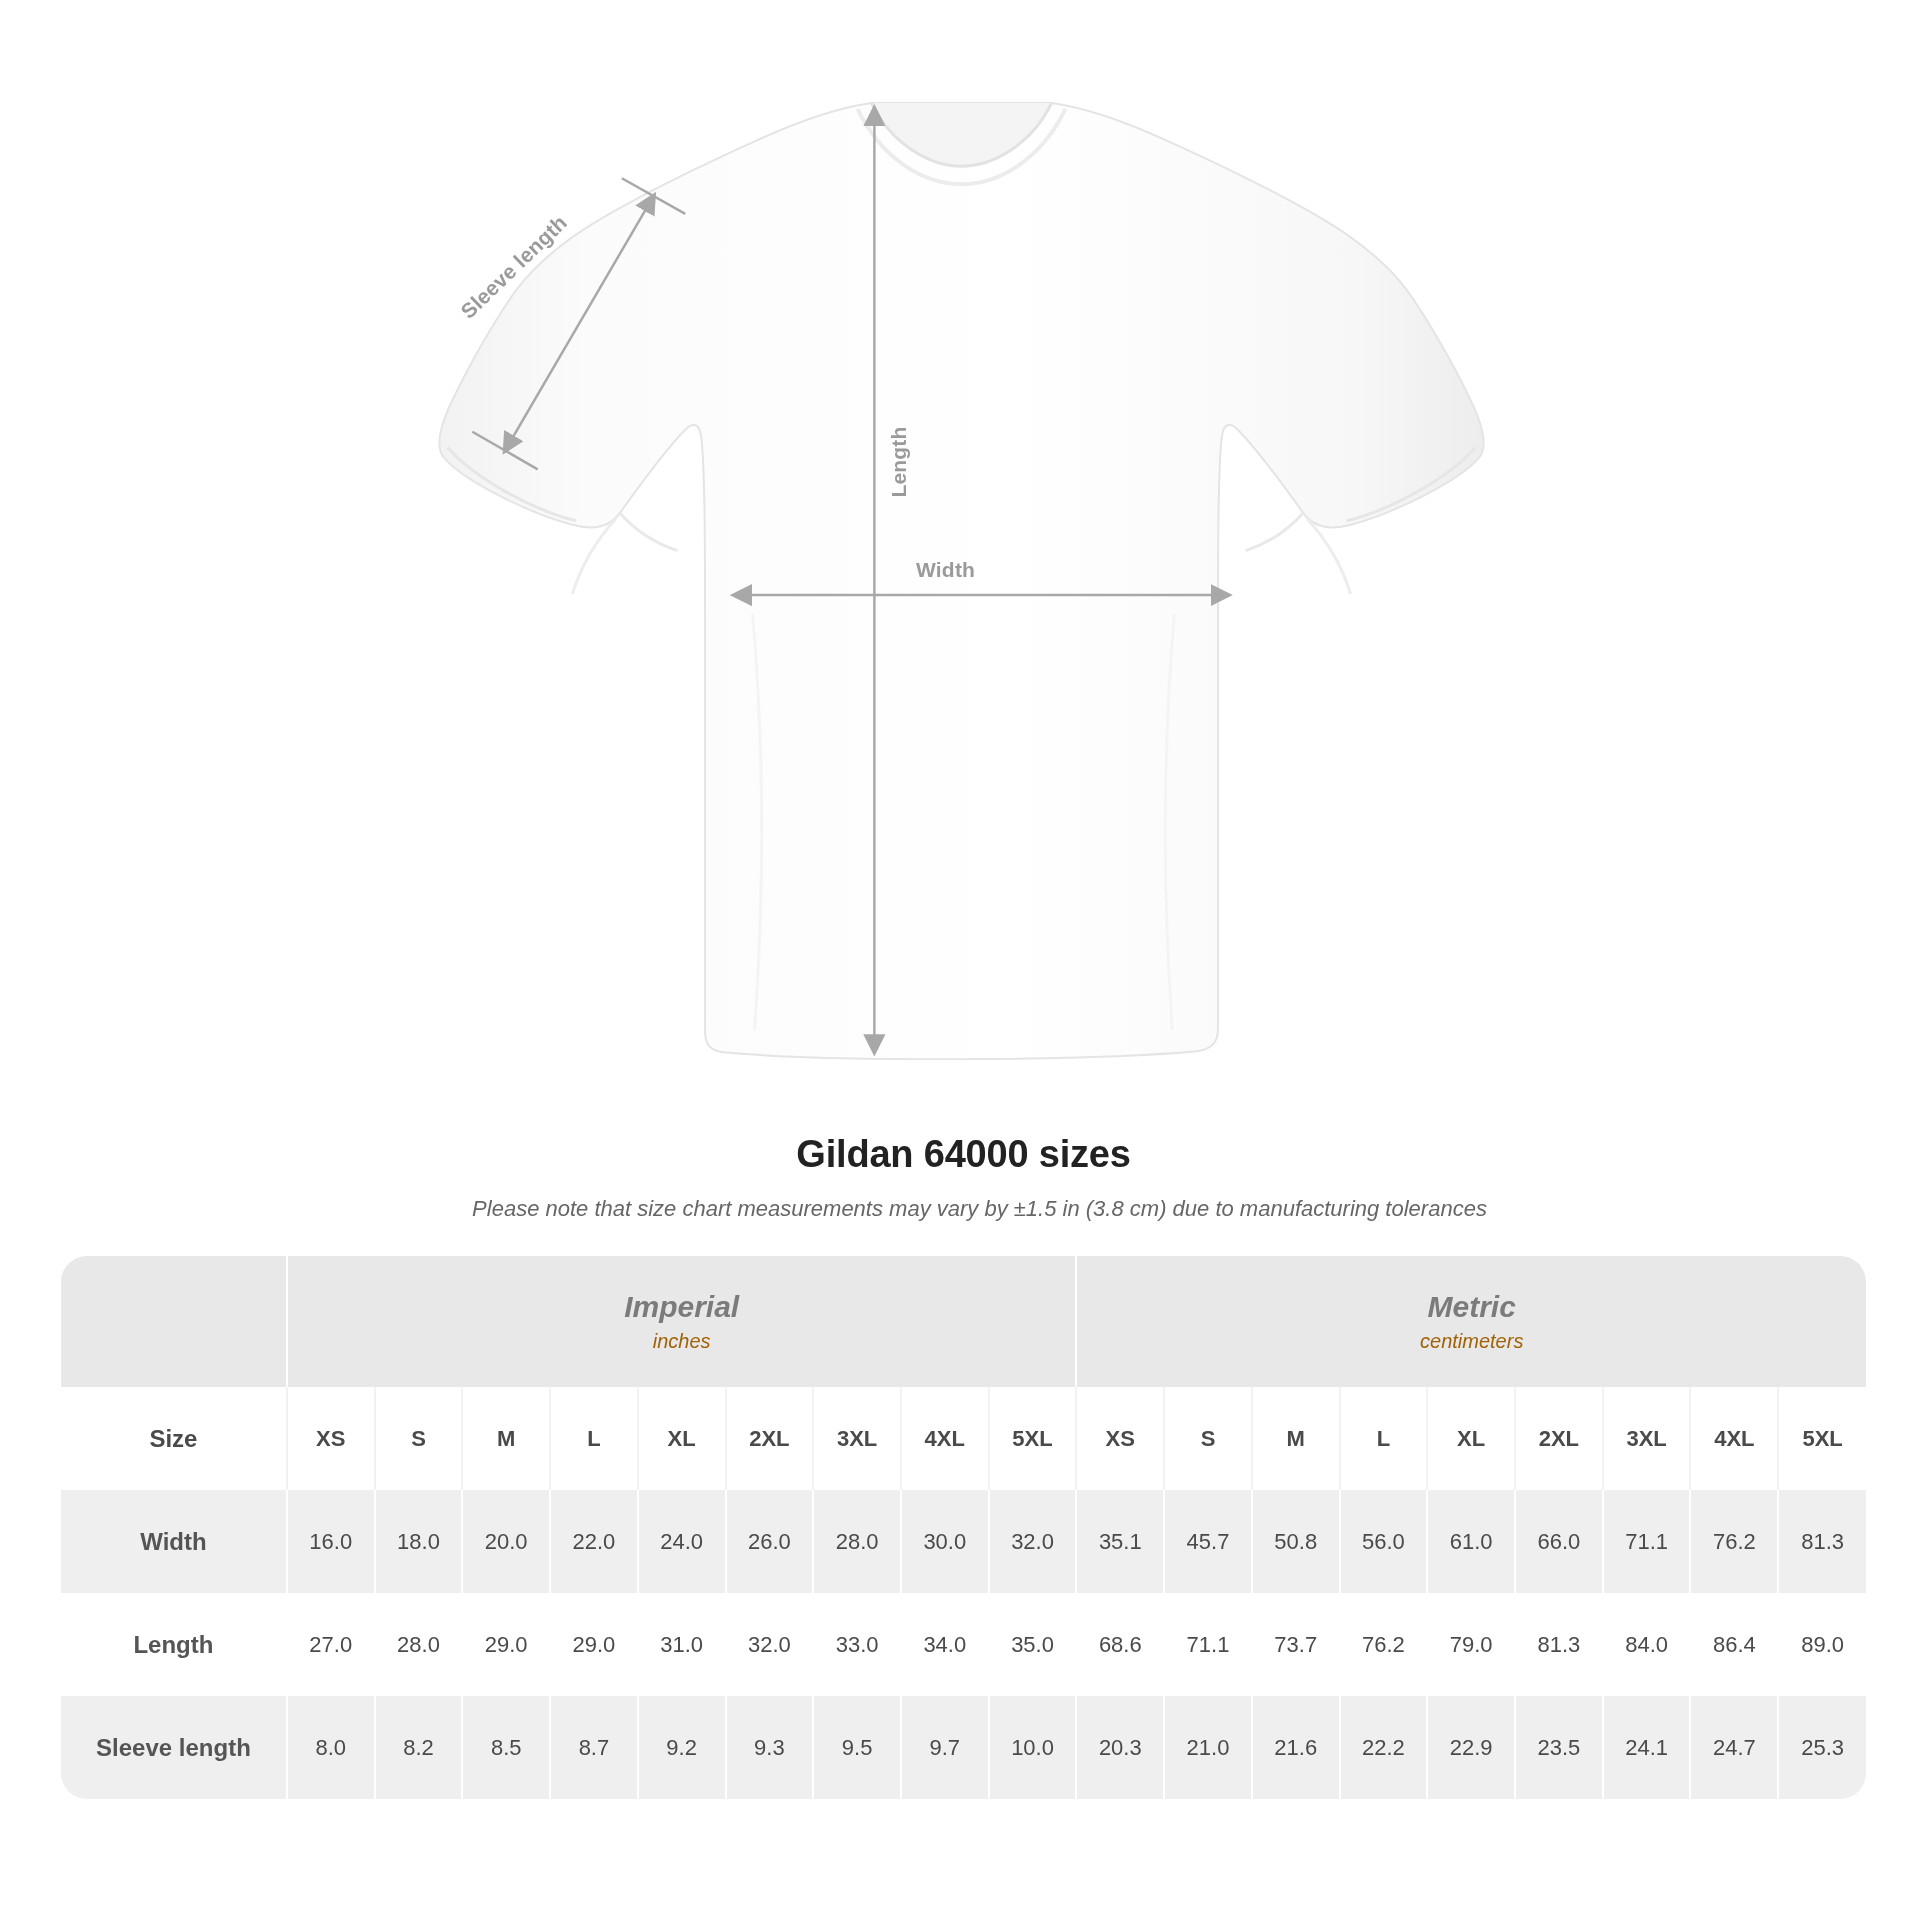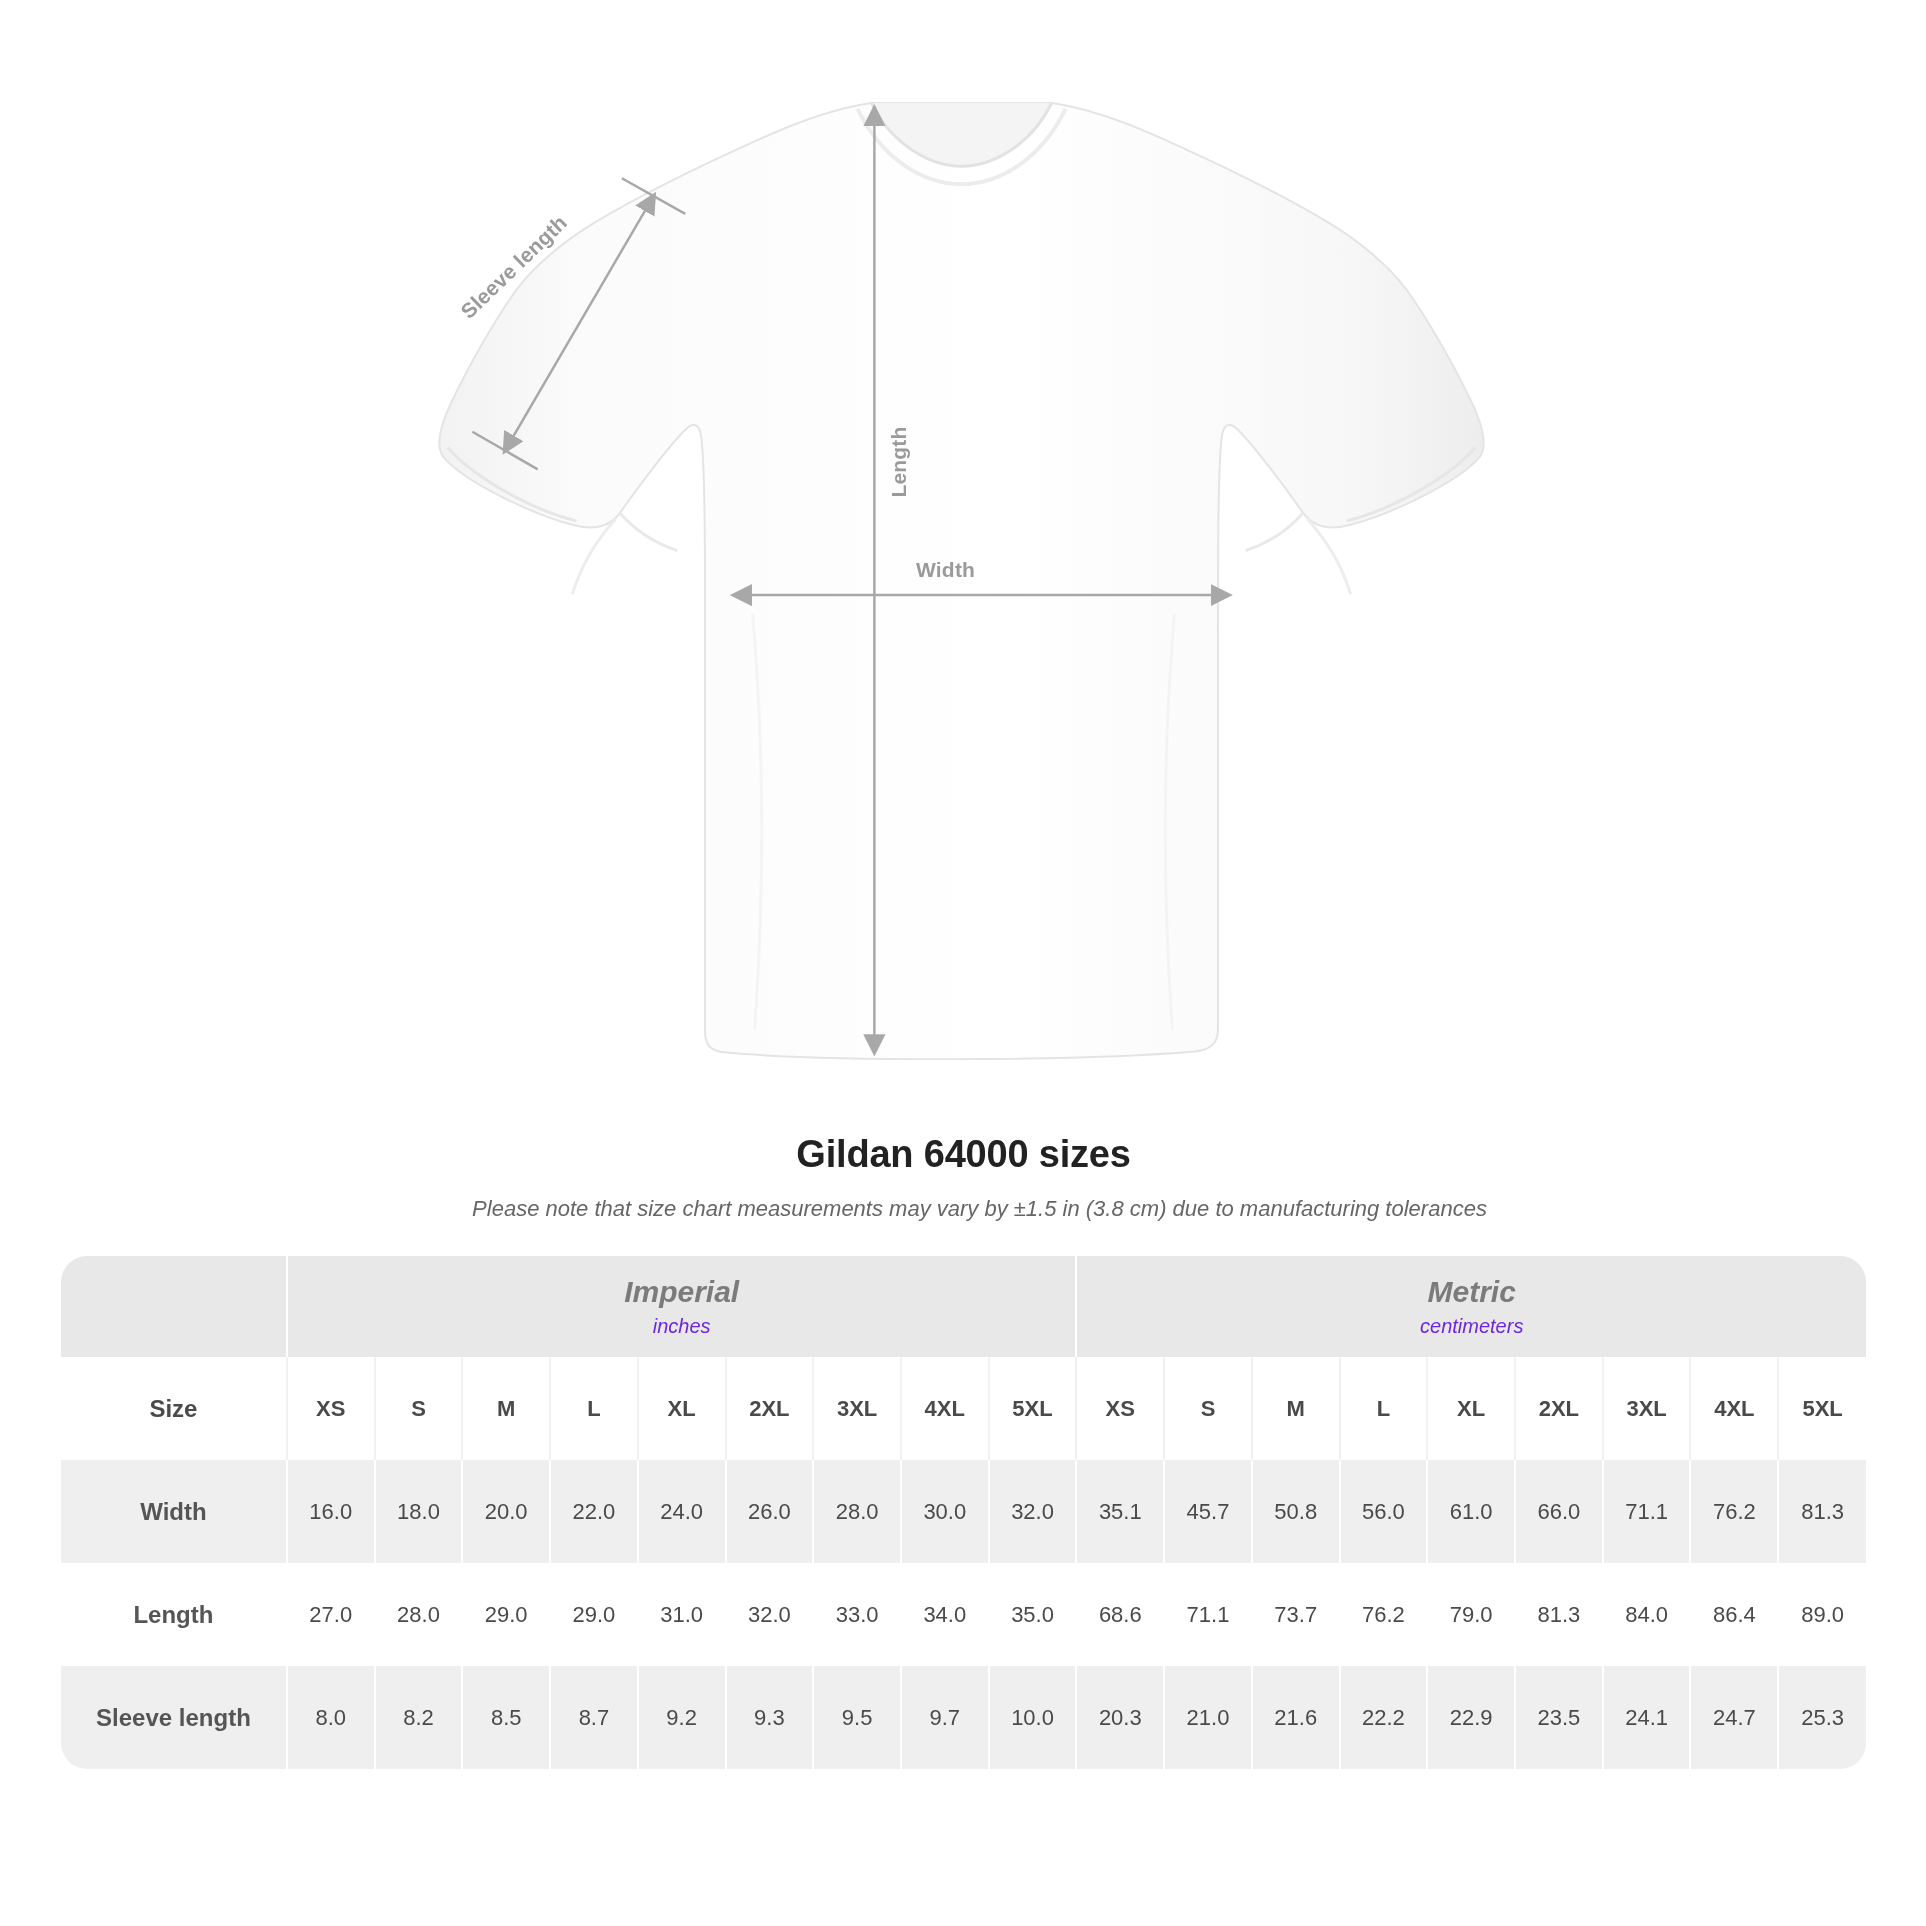--- a/index.html
+++ b/index.html
@@ -91,34 +91,34 @@
   table.size-table td, table.size-table th {
     text-align: center;
     vertical-align: middle;
     font-size: 22px;
     color: #4a4a4a;
     border: 0;
     padding: 0;
   }
   .unit-row td {
     background: #e8e8e8;
-    height: 101px;
+    height: 131px;
     margin-left: 24px;
   }
   .unit-sys {
     font-size: 30px;
     font-weight: bold;
     font-style: italic;
     color: #7b7b7b;
     line-height: 1.15;
   }
   .unit-sub {
     font-size: 20px;
     font-style: italic;
-    color: #6d28d9;
+    color: #a16207;
     margin-top: 6px;
   }
   .hdr-row td {
     background: #ffffff;
     height: 103px;
     font-weight: bold;
     color: #6e6e6e;
     font-size: 23px;
   }
   .hdr-row td.rowlabel {

